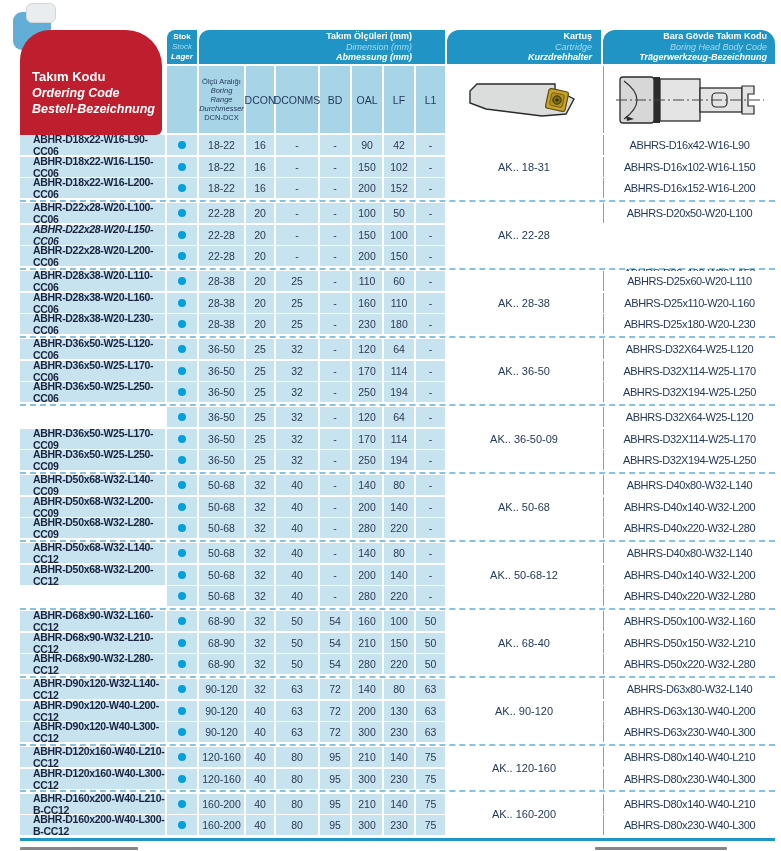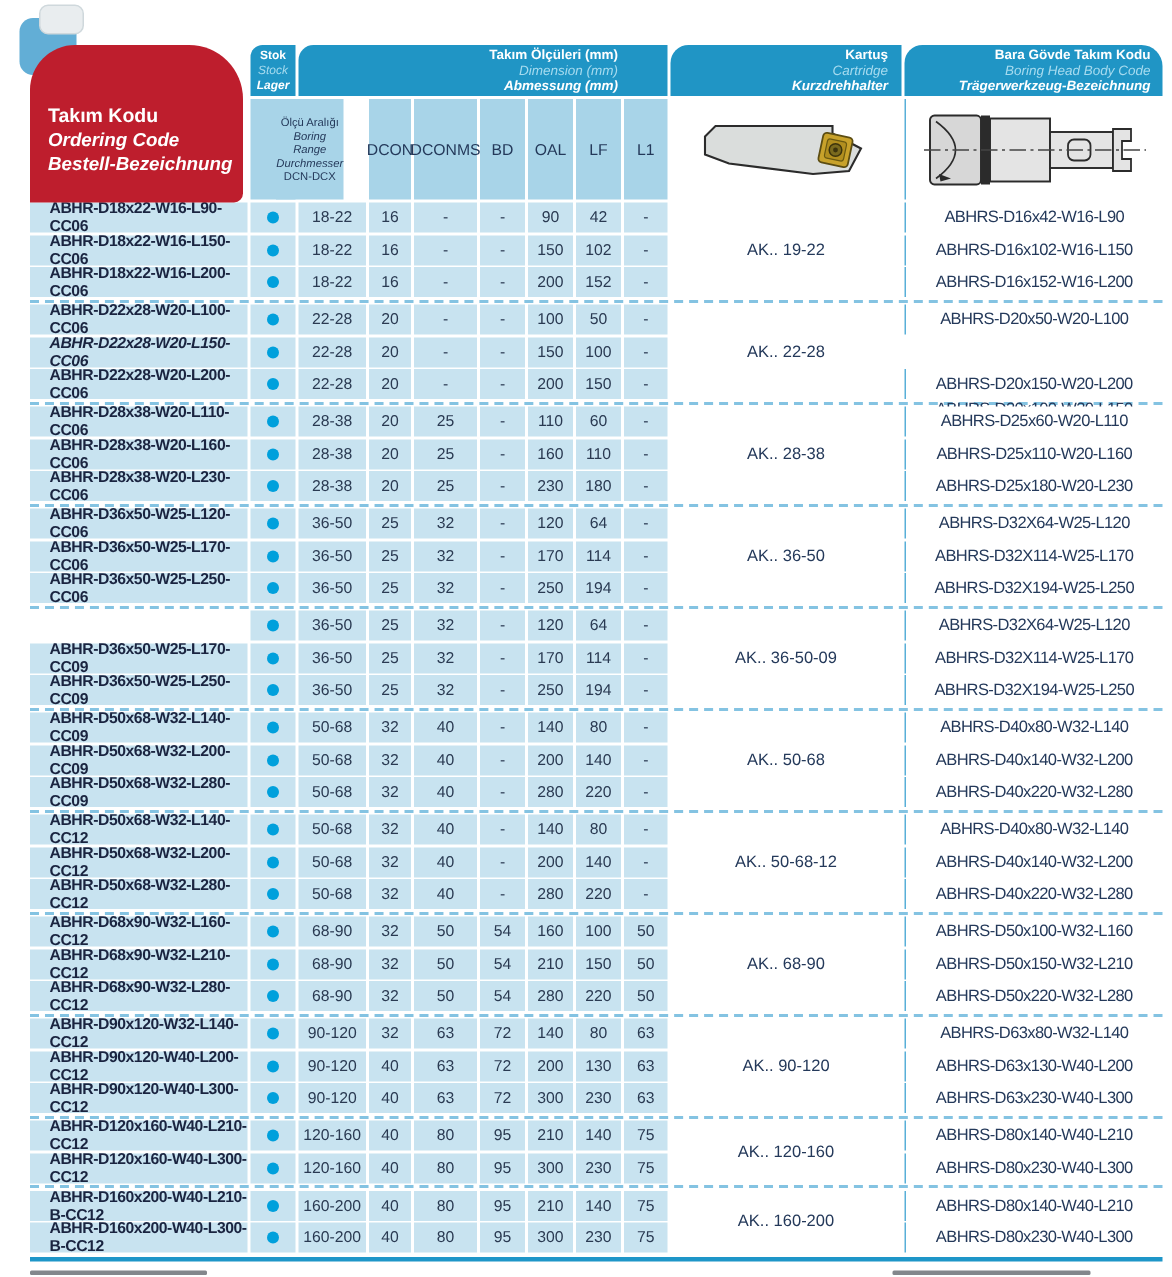--- a/index.html
+++ b/index.html
@@ -33,21 +33,21 @@
   .band.dims{left:199px;width:246px;border-radius:10px 0 0 0;display:flex;flex-direction:column;
              align-items:flex-end;justify-content:center;padding-right:33px;}
   .band.cart{left:447px;width:154px;border-radius:12px 0 0 0;display:flex;flex-direction:column;
              align-items:flex-end;justify-content:center;padding-right:9px;}
   .band.bodyc{left:603px;width:172px;border-radius:12px 14px 0 0;display:flex;flex-direction:column;
              align-items:flex-end;justify-content:center;padding-right:8px;}
 
   
   .sub{position:absolute;top:66px;height:67px;background:#A8D4E8;color:#24395A;box-sizing:border-box;
        display:flex;flex-direction:column;align-items:center;justify-content:center;text-align:center;}
-  .sub.range{left:184px;width:45px;}
+  .sub.range{left:199px;width:45px;}
   .sub.range div{font-size:7.5px;line-height:9px;}
   .sub.range .en,.sub.range .de{font-style:italic;}
   .sub.range .dd{font-weight:normal;}
   .sub.simple{font-size:10.5px;}
   .sub.stoksub{left:167px;width:30px;}
   .sub.dcon{left:246px;width:28px;}  .sub.dconms{left:276px;width:42px;}
   .sub.bd{left:320px;width:30px;}    .sub.oal{left:352px;width:30px;}
   .sub.lf{left:384px;width:30px;}    .sub.l1{left:416px;width:29px;}
 
   
@@ -187,21 +187,21 @@
           <span class="dot"></span>
         </div>
         <div class="cell c-range" style="grid-area: 3 / 3;">18-22</div>
         <div class="cell c-dcon" style="grid-area: 3 / 4;">16</div>
         <div class="cell c-dconms" style="grid-area: 3 / 5;">-</div>
         <div class="cell c-bd" style="grid-area: 3 / 6;">-</div>
         <div class="cell c-oal" style="grid-area: 3 / 7;">200</div>
         <div class="cell c-lf" style="grid-area: 3 / 8;">152</div>
         <div class="cell c-l1" style="grid-area: 3 / 9;">-</div>
         <div class="cell c-body" style="grid-area: 3 / 11;">ABHRS-D16x152-W16-L200</div>
-        <div class="cell c-cart" style="grid-area: 1 / 10 / span 3;">AK.. 19-22</div>
+        <div class="cell c-cart" style="grid-area: 1 / 10 / span 3;">AK.. 18-31</div>
       </div>
       <div class="group">
         <div class="cell c-code" style="grid-area: 1 / 1;">ABHR-D22x28-W20-L100-CC06</div>
         <div class="cell c-stock" style="grid-area: 1 / 2;">
           <span class="dot"></span>
         </div>
         <div class="cell c-range" style="grid-area: 1 / 3;">22-28</div>
         <div class="cell c-dcon" style="grid-area: 1 / 4;">20</div>
         <div class="cell c-dconms" style="grid-area: 1 / 5;">-</div>
         <div class="cell c-bd" style="grid-area: 1 / 6;">-</div>
@@ -225,21 +225,20 @@
         <div class="cell c-stock" style="grid-area: 3 / 2;">
           <span class="dot"></span>
         </div>
         <div class="cell c-range" style="grid-area: 3 / 3;">22-28</div>
         <div class="cell c-dcon" style="grid-area: 3 / 4;">20</div>
         <div class="cell c-dconms" style="grid-area: 3 / 5;">-</div>
         <div class="cell c-bd" style="grid-area: 3 / 6;">-</div>
         <div class="cell c-oal" style="grid-area: 3 / 7;">200</div>
         <div class="cell c-lf" style="grid-area: 3 / 8;">150</div>
         <div class="cell c-l1" style="grid-area: 3 / 9;">-</div>
-        <div class="cell c-body" style="grid-area: 3 / 11;">ABHRS-D20x150-W20-L200</div>
         <div class="cell c-cart" style="grid-area: 1 / 10 / span 3;">AK.. 22-28</div>
       </div>
       <div class="group">
         <div class="cell c-code" style="grid-area: 1 / 1;">ABHR-D28x38-W20-L110-CC06</div>
         <div class="cell c-stock" style="grid-area: 1 / 2;">
           <span class="dot"></span>
         </div>
         <div class="cell c-range" style="grid-area: 1 / 3;">28-38</div>
         <div class="cell c-dcon" style="grid-area: 1 / 4;">20</div>
         <div class="cell c-dconms" style="grid-area: 1 / 5;">25</div>
@@ -408,21 +407,20 @@
           <span class="dot"></span>
         </div>
         <div class="cell c-range" style="grid-area: 2 / 3;">50-68</div>
         <div class="cell c-dcon" style="grid-area: 2 / 4;">32</div>
         <div class="cell c-dconms" style="grid-area: 2 / 5;">40</div>
         <div class="cell c-bd" style="grid-area: 2 / 6;">-</div>
         <div class="cell c-oal" style="grid-area: 2 / 7;">200</div>
         <div class="cell c-lf" style="grid-area: 2 / 8;">140</div>
         <div class="cell c-l1" style="grid-area: 2 / 9;">-</div>
         <div class="cell c-body" style="grid-area: 2 / 11;">ABHRS-D40x140-W32-L200</div>
-        <div class="cell c-code" style="grid-area: 3 / 1;">ABHR-D50x68-W32-L280-CC12</div>
         <div class="cell c-stock" style="grid-area: 3 / 2;">
           <span class="dot"></span>
         </div>
         <div class="cell c-range" style="grid-area: 3 / 3;">50-68</div>
         <div class="cell c-dcon" style="grid-area: 3 / 4;">32</div>
         <div class="cell c-dconms" style="grid-area: 3 / 5;">40</div>
         <div class="cell c-bd" style="grid-area: 3 / 6;">-</div>
         <div class="cell c-oal" style="grid-area: 3 / 7;">280</div>
         <div class="cell c-lf" style="grid-area: 3 / 8;">220</div>
         <div class="cell c-l1" style="grid-area: 3 / 9;">-</div>
@@ -459,21 +457,21 @@
           <span class="dot"></span>
         </div>
         <div class="cell c-range" style="grid-area: 3 / 3;">68-90</div>
         <div class="cell c-dcon" style="grid-area: 3 / 4;">32</div>
         <div class="cell c-dconms" style="grid-area: 3 / 5;">50</div>
         <div class="cell c-bd" style="grid-area: 3 / 6;">54</div>
         <div class="cell c-oal" style="grid-area: 3 / 7;">280</div>
         <div class="cell c-lf" style="grid-area: 3 / 8;">220</div>
         <div class="cell c-l1" style="grid-area: 3 / 9;">50</div>
         <div class="cell c-body" style="grid-area: 3 / 11;">ABHRS-D50x220-W32-L280</div>
-        <div class="cell c-cart" style="grid-area: 1 / 10 / span 3;">AK.. 68-90</div>
+        <div class="cell c-cart" style="grid-area: 1 / 10 / span 3;">AK.. 68-40</div>
       </div>
       <div class="group">
         <div class="cell c-code" style="grid-area: 1 / 1;">ABHR-D90x120-W32-L140-CC12</div>
         <div class="cell c-stock" style="grid-area: 1 / 2;">
           <span class="dot"></span>
         </div>
         <div class="cell c-range" style="grid-area: 1 / 3;">90-120</div>
         <div class="cell c-dcon" style="grid-area: 1 / 4;">32</div>
         <div class="cell c-dconms" style="grid-area: 1 / 5;">63</div>
         <div class="cell c-bd" style="grid-area: 1 / 6;">72</div>

